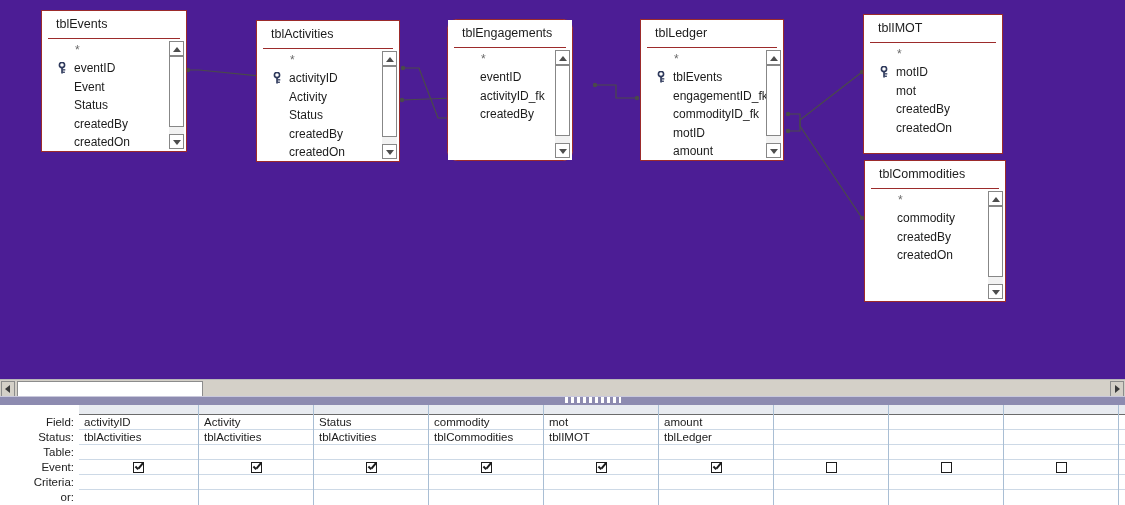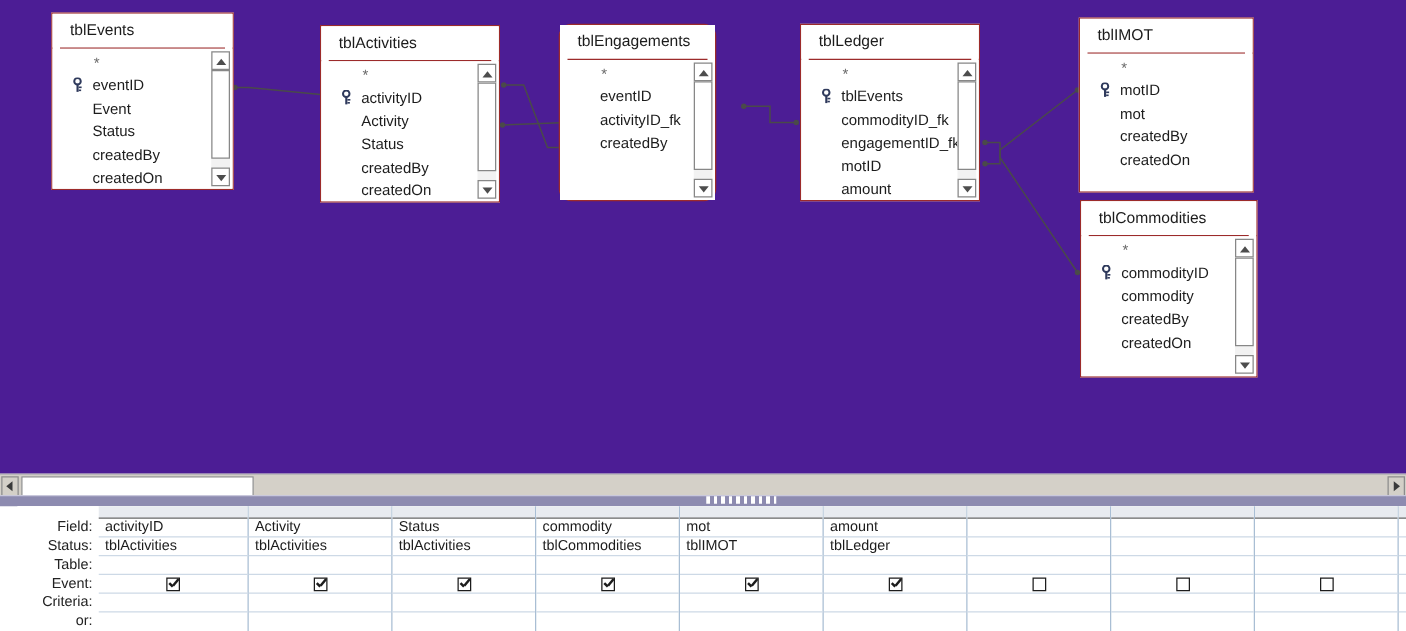--- a/index.html
+++ b/index.html
@@ -286,22 +286,22 @@
           <div class="tsep"></div>
           <div class="tbody">
             <ul class="flds">
               <li class="star"><span>*</span></li>
               <li><svg class="keyicon" viewBox="0 0 10 12">
                   <circle cx="4" cy="3" r="2.6" fill="none" stroke="#2f3a5c" stroke-width="1.6"></circle>
                   <rect x="3.2" y="5" width="1.7" height="6.5" fill="#2f3a5c"></rect>
                   <rect x="4.9" y="7.2" width="2.4" height="1.3" fill="#2f3a5c"></rect>
                   <rect x="4.9" y="9.6" width="2" height="1.3" fill="#2f3a5c"></rect>
                 </svg><span>tblEvents</span></li>
+              <li><span>engagementID_fk</span></li>
               <li><span>commodityID_fk</span></li>
-              <li><span>engagementID_fk</span></li>
               <li><span>motID</span></li>
               <li><span>amount</span></li>
             </ul>
             <div class="sb">
               <div class="arw up">
                 <i></i>
               </div>
               <div class="thumb" style="top:15px;height:71px"></div>
               <div class="arw dn">
                 <i></i>
@@ -326,26 +326,20 @@
               <li><span>createdOn</span></li>
             </ul>
           </div>
         </div>
         <div class="tbox" style="left: 864px; top: 160px; width: 142px; height: 142px;">
           <div class="thead">tblCommodities</div>
           <div class="tsep"></div>
           <div class="tbody">
             <ul class="flds">
               <li class="star"><span>*</span></li>
-              <li><svg class="keyicon" viewBox="0 0 10 12">
-                  <circle cx="4" cy="3" r="2.6" fill="none" stroke="#2f3a5c" stroke-width="1.6"></circle>
-                  <rect x="3.2" y="5" width="1.7" height="6.5" fill="#2f3a5c"></rect>
-                  <rect x="4.9" y="7.2" width="2.4" height="1.3" fill="#2f3a5c"></rect>
-                  <rect x="4.9" y="9.6" width="2" height="1.3" fill="#2f3a5c"></rect>
-                </svg><span>commodityID</span></li>
               <li><span>commodity</span></li>
               <li><span>createdBy</span></li>
               <li><span>createdOn</span></li>
             </ul>
             <div class="sb">
               <div class="arw up">
                 <i></i>
               </div>
               <div class="thumb" style="top:15px;height:71px"></div>
               <div class="arw dn">

